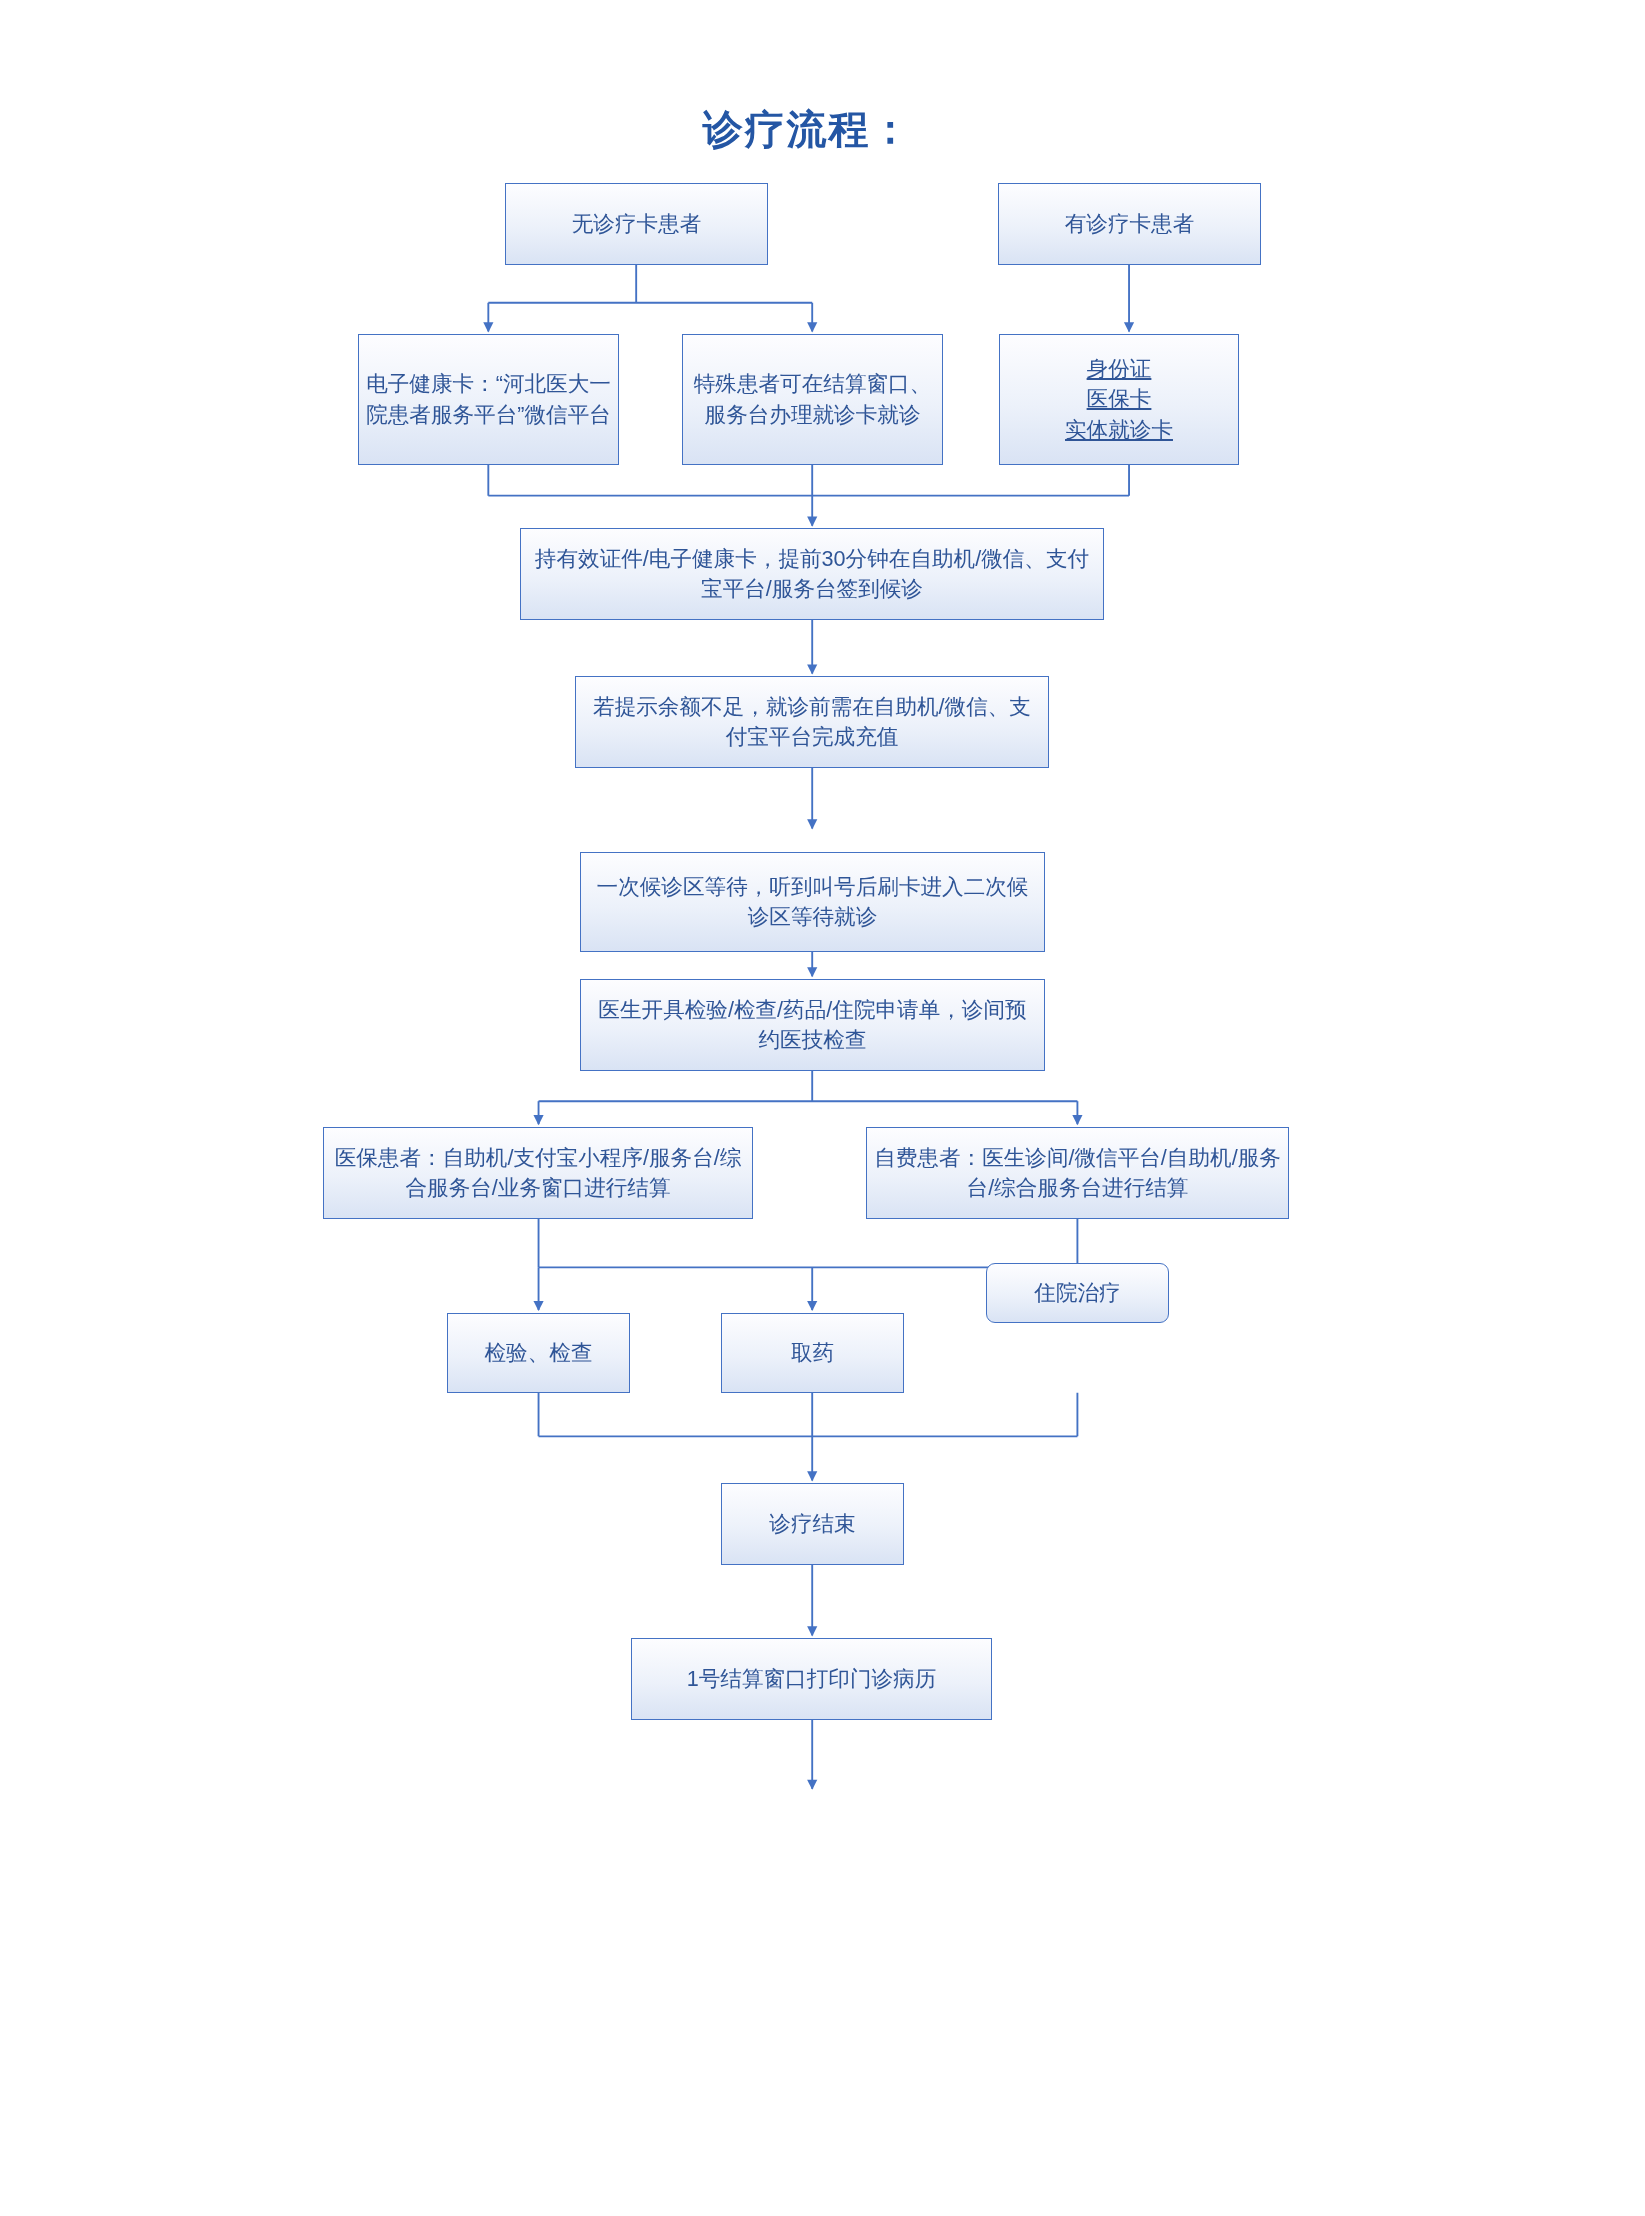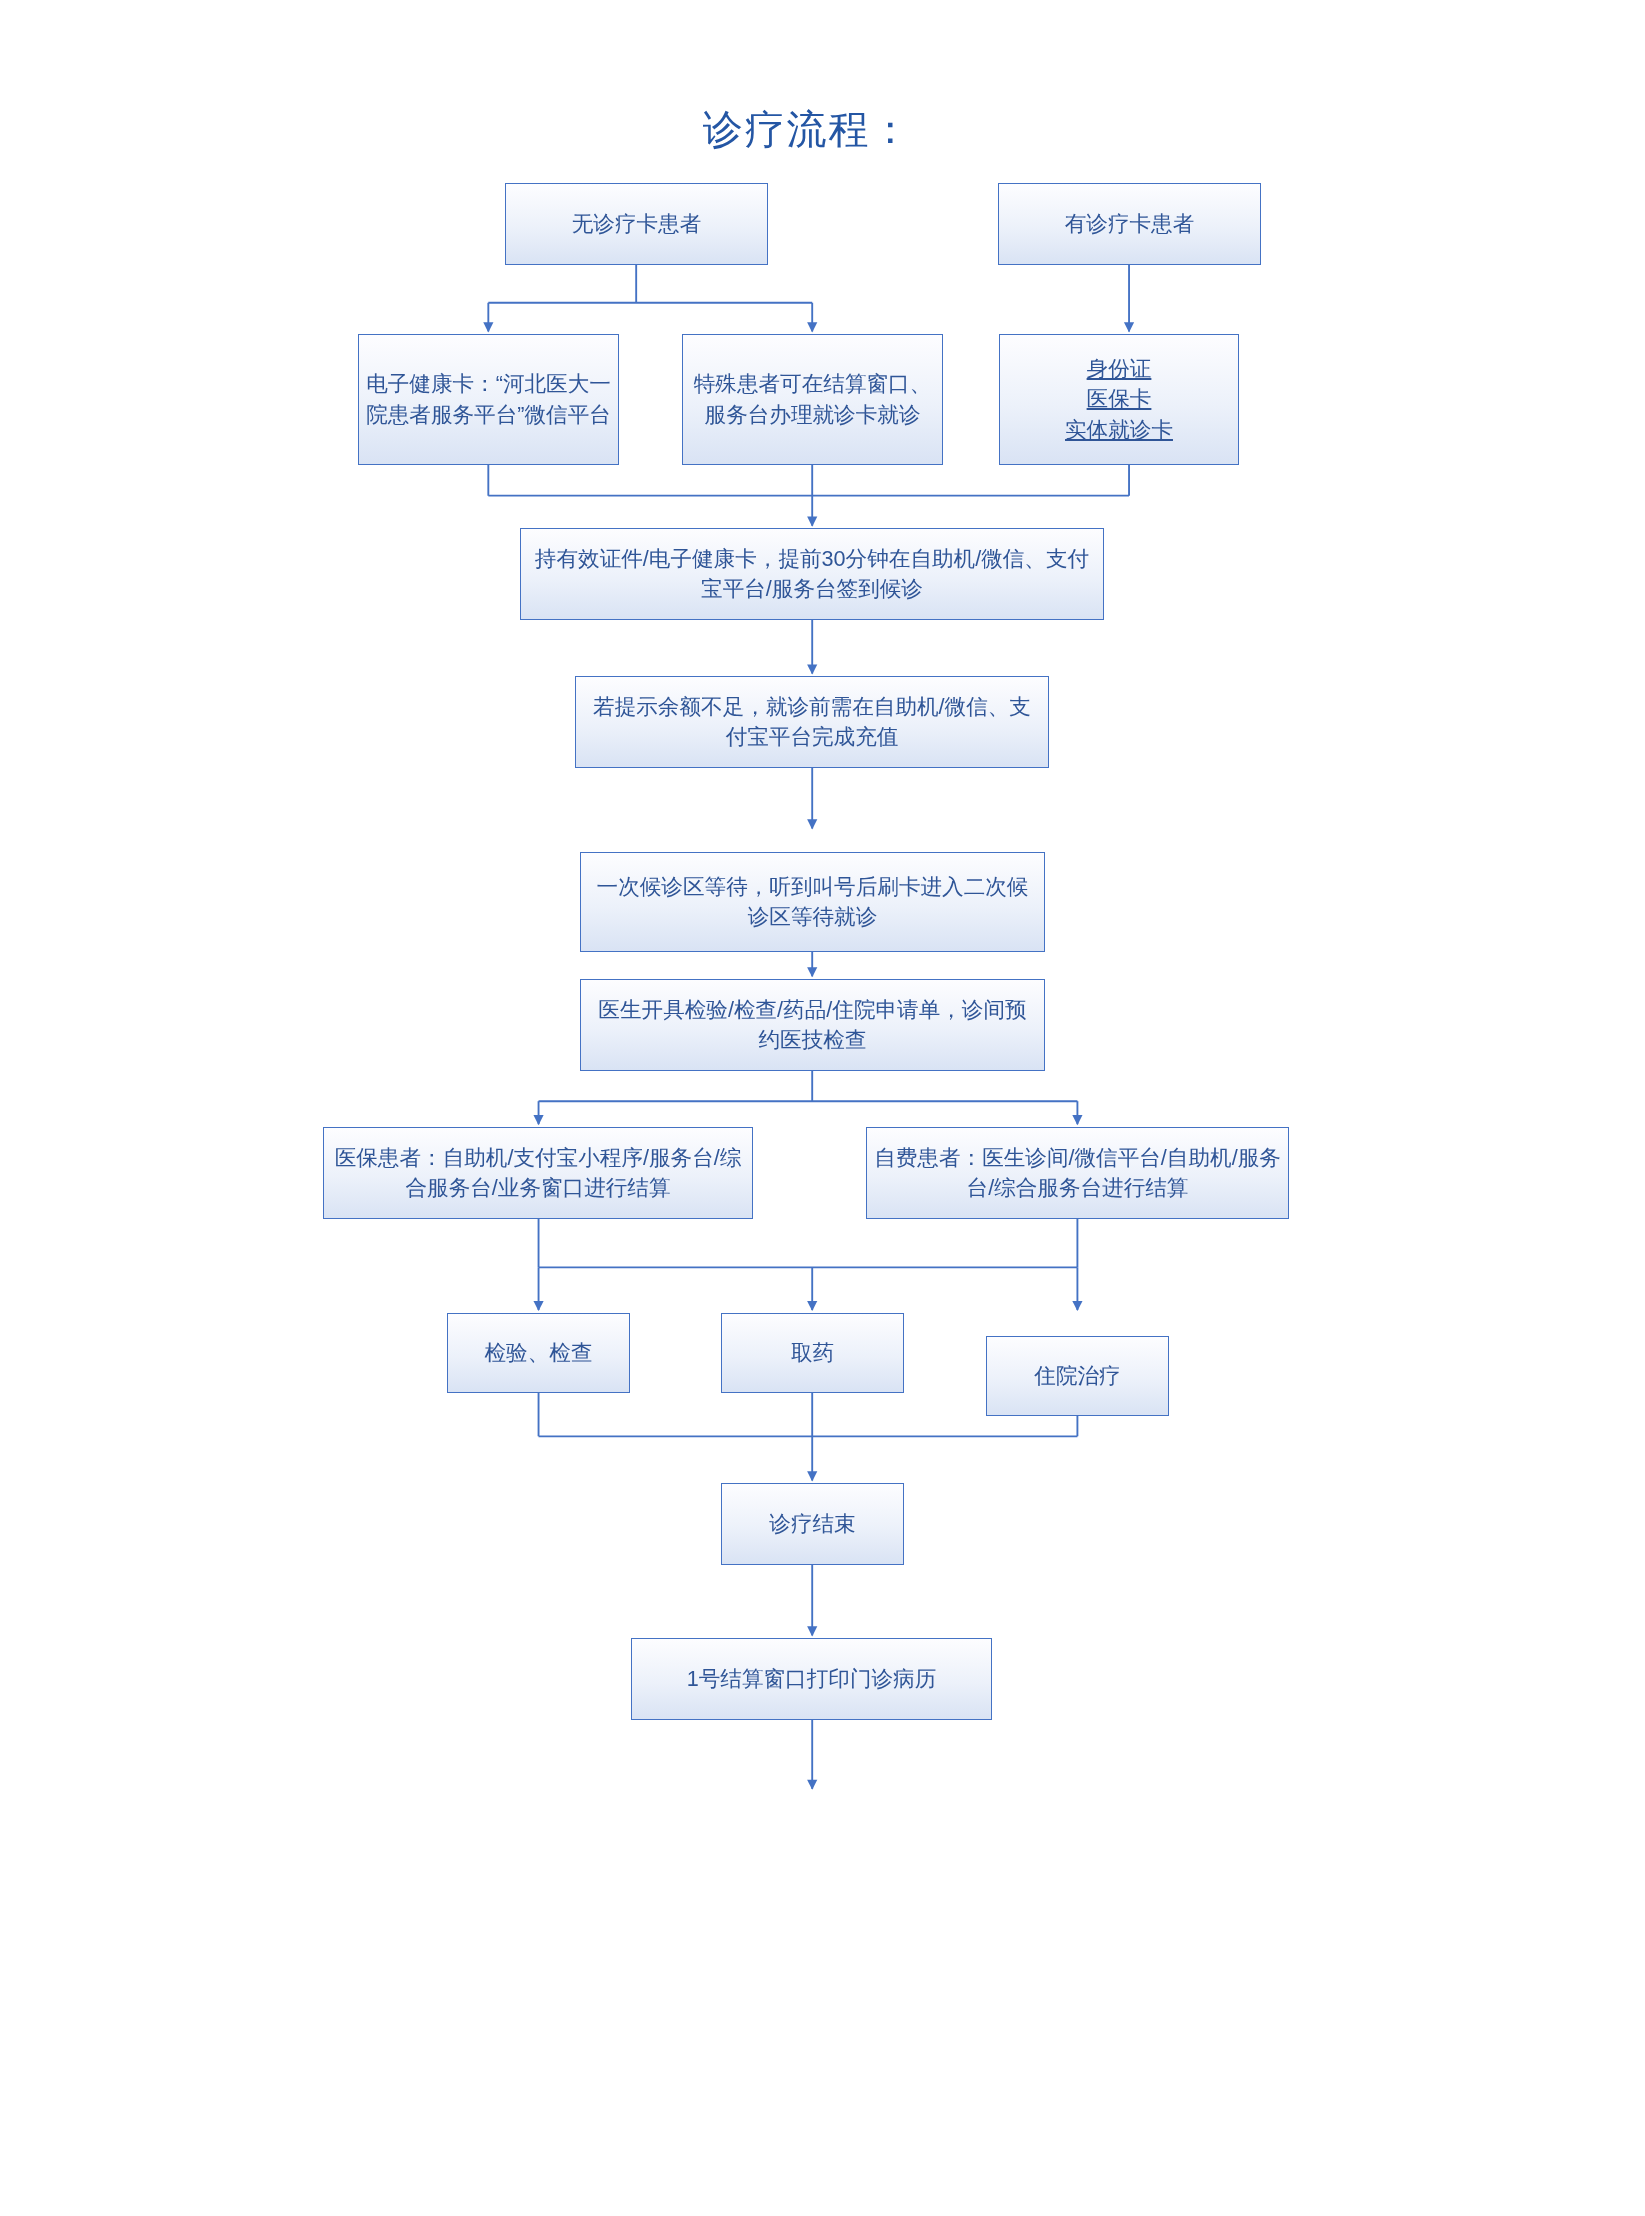--- a/index.html
+++ b/index.html
@@ -11,21 +11,21 @@
     font-family: "Liberation Sans", sans-serif;
     overflow: hidden;
   }
   .flow-title {
     position: absolute;
     left: 0;
     top: 102px;
     width: 1615px;
     text-align: center;
     font-size: 40px;
-    font-weight: normal;
+    font-weight: bold;
     letter-spacing: 1.9px;
     color: var(--title-color, #2456A4);
   }
   .connectors {
     position: absolute;
     left: 0;
     top: 0;
   }
   .flow-box {
     position: absolute;
@@ -109,21 +109,21 @@
   <div class="flow-box" style="left:580px; top:979px; width:465px; height:92px;">医生开具检验/检查/药品/住院申请单，诊间预约医技检查</div>
 
   <div class="flow-box" style="left:323px; top:1127px; width:430px; height:92px;">医保患者：自助机/支付宝小程序/服务台/综合服务台/业务窗口进行结算</div>
 
   <div class="flow-box" style="left:866px; top:1127px; width:423px; height:92px;">自费患者：医生诊间/微信平台/自助机/服务台/综合服务台进行结算</div>
 
   <div class="flow-box" style="left:447px; top:1313px; width:183px; height:80px;">检验、检查</div>
 
   <div class="flow-box" style="left:721px; top:1313px; width:183px; height:80px;">取药</div>
 
-  <div class="flow-box" style="left:986px; top:1336px; width:183px; height:80px;">住院治疗</div>
+  <div class="flow-box" style="left:986px; top:1263px; width:183px; height:60px;border-radius:9px;">住院治疗</div>
 
   <div class="flow-box" style="left:721px; top:1483px; width:183px; height:82px;">诊疗结束</div>
 
   <div class="flow-box" style="left:631px; top:1638px; width:361px; height:82px;">1号结算窗口打印门诊病历</div>
 
 
 </div>
 
 
 </body></html>

